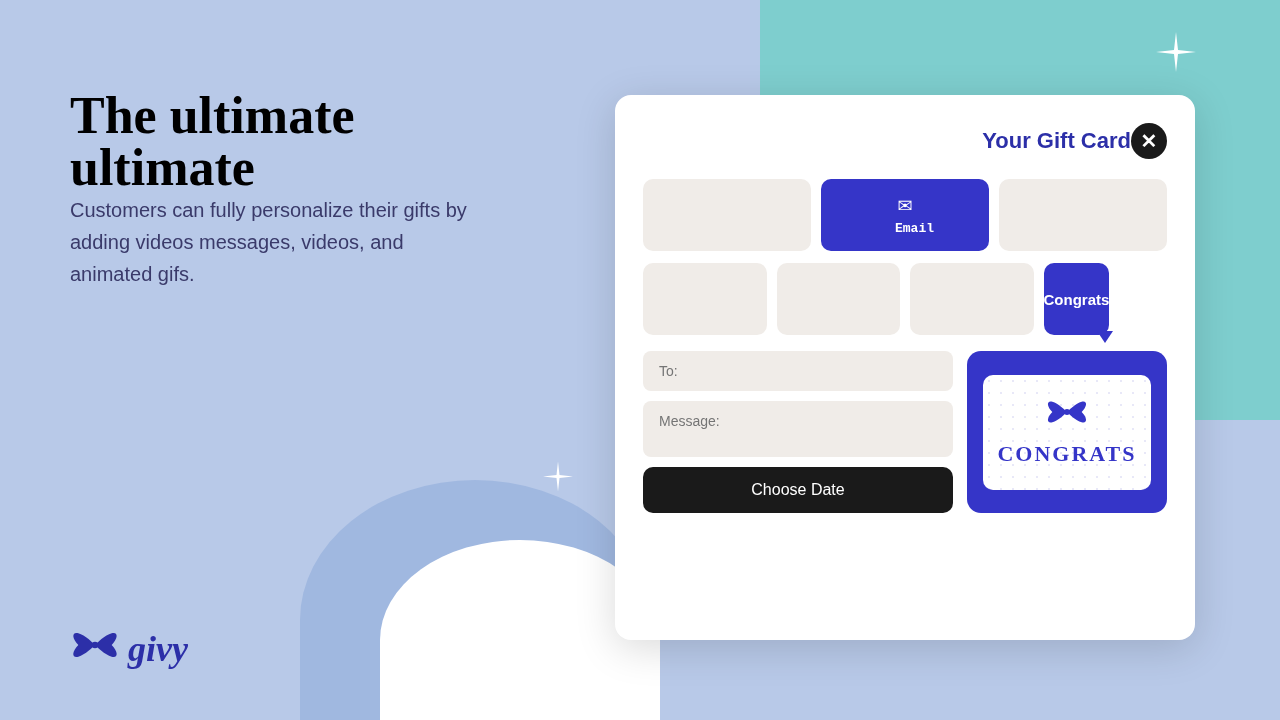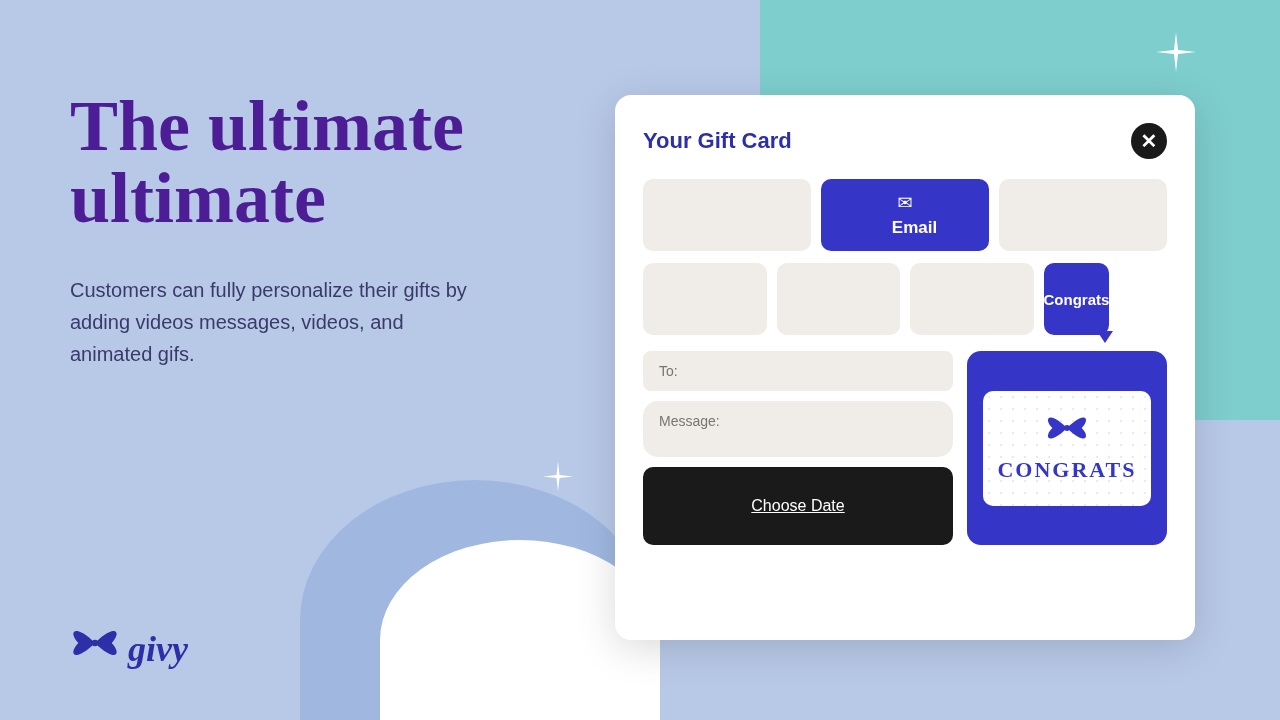--- a/index.html
+++ b/index.html
@@ -75,44 +75,44 @@
     
     .left-content {
       position: absolute;
       left: 70px;
       top: 90px;
       width: 480px;
       z-index: 3;
     }
 
     .headline {
-      font-size: 72px;
+      font-size: 52px;
       font-weight: 900;
-      color: #4c1d95;
+      color: #000000;
       line-height: 1.0;
-      margin-bottom: 40px;
       font-family: Georgia, 'Times New Roman', serif;
     }
 
     .subtext {
       font-size: 20px;
       color: #3a3a6a;
       line-height: 1.6;
       font-family: Arial, sans-serif;
       font-weight: 400;
       max-width: 420px;
     }
 
     
     .givy-logo {
       position: absolute;
       bottom: 50px;
       left: 70px;
       z-index: 3;
       display: flex;
+      align-items: center;
       gap: 8px;
     }
 
     .givy-logo-text {
       font-size: 36px;
       color: #2c2fa8;
       font-family: Georgia, serif;
       font-style: italic;
       font-weight: 700;
     }
@@ -131,21 +131,21 @@
       height: 545px;
       background: white;
       border-radius: 16px;
       box-shadow: 0 8px 40px rgba(0,0,0,0.15);
       z-index: 10;
       padding: 28px;
     }
 
     .modal-header {
       display: flex;
-      justify-content: space-between;
+      justify-content: flex-end;
       align-items: center;
       margin-bottom: 20px;
     }
 
     .modal-title {
       font-size: 22px;
       color: #2c2fa8;
       font-family: Arial, sans-serif;
       font-weight: 600;
     }
@@ -189,23 +189,23 @@
       align-items: center;
       justify-content: center;
       gap: 4px;
     }
 
     .delivery-option.active .delivery-icon {
       font-size: 18px;
     }
 
     .delivery-option.active .delivery-label {
-      font-size: 17px;
+      font-size: 13px;
       font-weight: 600;
-      font-family: Liberation Sans, sans-serif;
+      font-family: Liberation Mono, monospace;
       margin-left: 19px;
     }
 
     
     .theme-row {
       display: flex;
       gap: 10px;
       margin-bottom: 16px;
     }
 
@@ -268,35 +268,33 @@
       color: #666;
       font-family: Arial, sans-serif;
       outline: none;
     }
 
     .message-field {
       flex: 1;
       resize: none;
       height: 80px;
       font-family: Arial, sans-serif;
-      border-radius: 15px;
     }
 
     .choose-date-btn {
       width: 100%;
-      padding: 30px;
+      padding: 14px;
       background: #1a1a1a;
       color: white;
       border: none;
       border-radius: 10px;
       font-size: 16px;
       font-family: Arial, sans-serif;
       cursor: pointer;
       font-weight: 500;
-      text-decoration: underline;
     }
 
     
     .gift-card-preview {
       width: 200px;
       background: #3535c8;
       border-radius: 14px;
       padding: 16px;
       display: flex;
       align-items: center;

